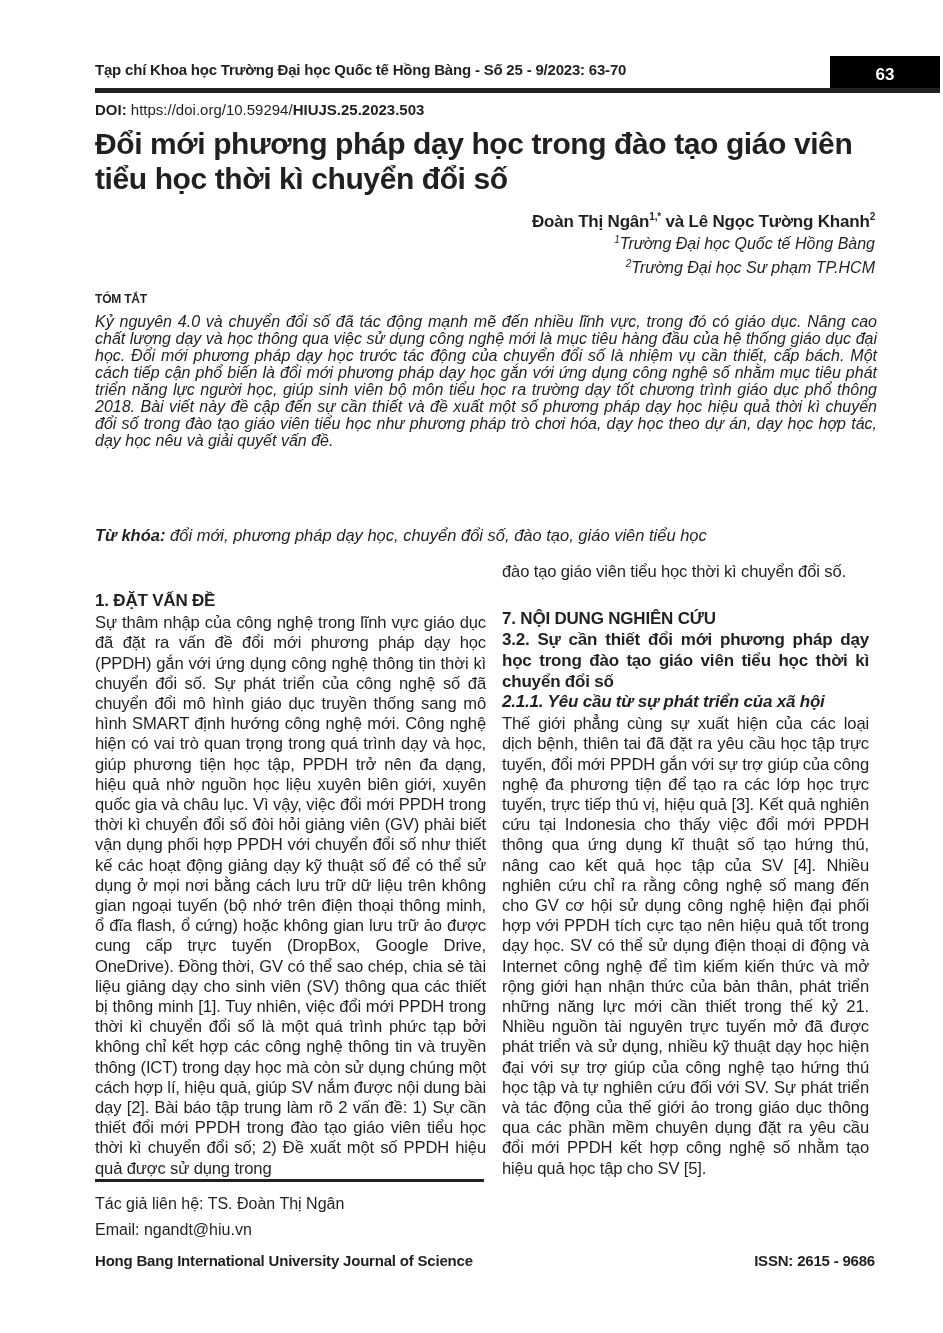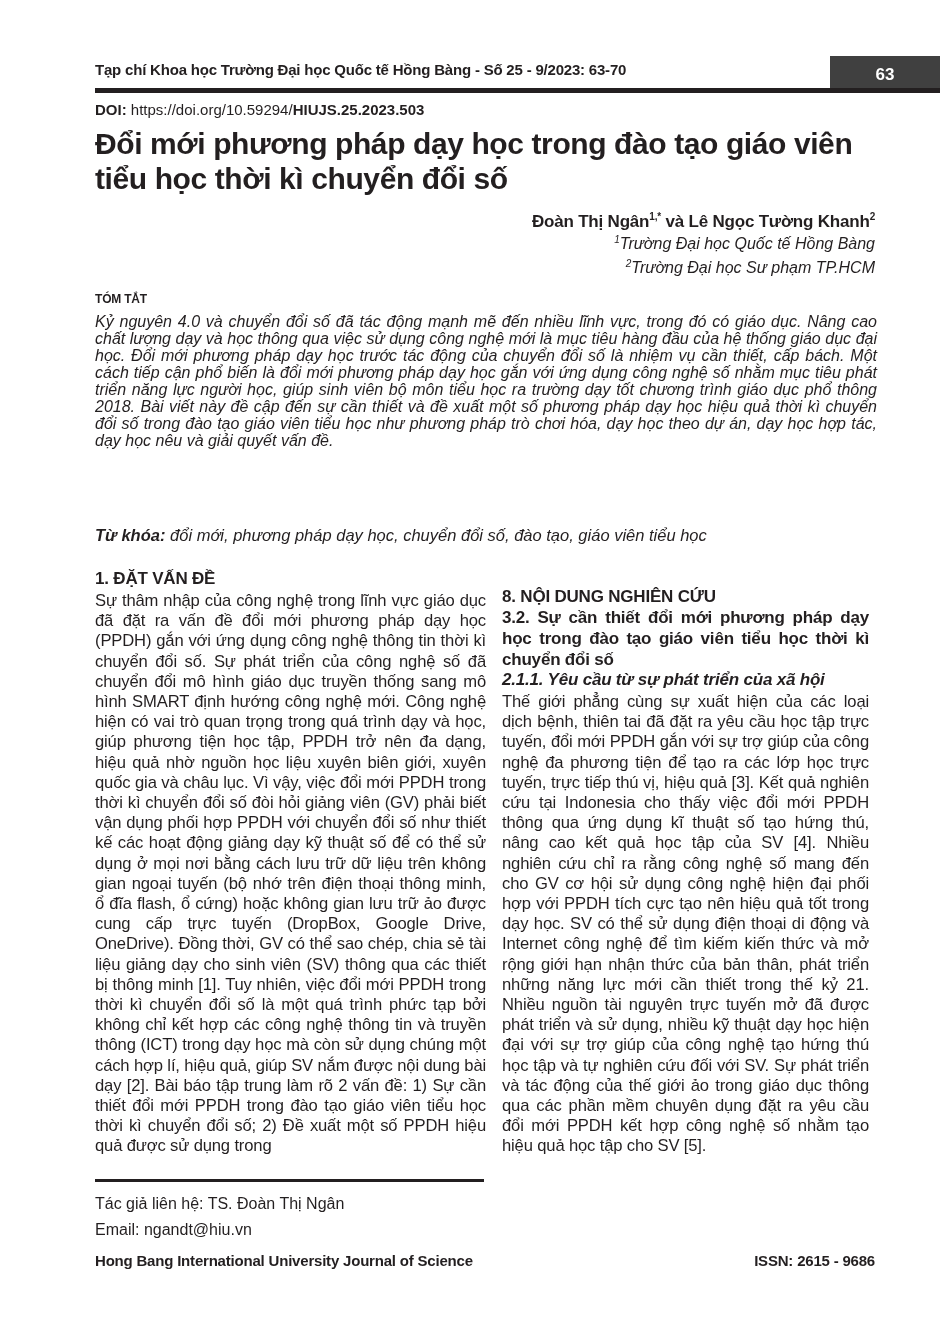--- a/index.html
+++ b/index.html
@@ -6,21 +6,21 @@
   body{
     width:943px;height:1333px;
     background:#ffffff;color:#231f20;
     font-family:"Liberation Sans","DejaVu Sans",sans-serif;
     position:relative;overflow:hidden;
   }
   .abs{position:absolute;}
 
   
   .journal-line{left:95px;top:61px;width:720px;font-size:15px;font-weight:bold;letter-spacing:-0.2px;}
-  .page-badge{left:830px;top:56px;width:110px;height:37px;background:#404040;color:#fff;
+  .page-badge{left:830px;top:56px;width:110px;height:37px;background:#000000;color:#fff;
     display:flex;align-items:center;justify-content:center;font-size:17px;font-weight:bold;}
   .header-rule{left:95px;top:88px;width:845px;height:5px;background:#231f20;}
   .doi-line{left:95px;top:101px;font-size:15px;}
   .doi-line .b{font-weight:bold;}
 
   
   .paper-title{left:95px;top:126px;width:785px;font-size:30px;line-height:35px;font-weight:bold;letter-spacing:-0.4px;}
   .byline-block{left:95px;top:212px;width:780px;text-align:right;}
   .author-line{font-size:17px;font-weight:bold;letter-spacing:-0.2px;}
   .affil-line{font-size:16px;font-style:italic;line-height:24px;}
@@ -86,22 +86,23 @@
   <div class="abs keywords-line">
     <span class="b">Từ khóa:</span><span> đổi mới, phương pháp dạy học, chuyển đổi số, đào tạo, giáo viên tiểu học</span>
   </div>
 
   <div class="abs columns">
     <div class="col-left">
       <h2 class="sec-h">1. ĐẶT VẤN ĐỀ</h2>
       <p class="body-text">Sự thâm nhập của công nghệ trong lĩnh vực giáo dục đã đặt ra vấn đề đổi mới phương pháp dạy học (PPDH) gắn với ứng dụng công nghệ thông tin thời kì chuyển đổi số. Sự phát triển của công nghệ số đã chuyển đổi mô hình giáo dục truyền thống sang mô hình SMART định hướng công nghệ mới. Công nghệ hiện có vai trò quan trọng trong quá trình dạy và học, giúp phương tiện học tập, PPDH trở nên đa dạng, hiệu quả nhờ nguồn học liệu xuyên biên giới, xuyên quốc gia và châu lục. Vì vậy, việc đổi mới PPDH trong thời kì chuyển đổi số đòi hỏi giảng viên (GV) phải biết vận dụng phối hợp PPDH với chuyển đổi số như thiết kế các hoạt động giảng dạy kỹ thuật số để có thể sử dụng ở mọi nơi bằng cách lưu trữ dữ liệu trên không gian ngoại tuyến (bộ nhớ trên điện thoại thông minh, ổ đĩa flash, ổ cứng) hoặc không gian lưu trữ ảo được cung cấp trực tuyến (DropBox, Google Drive, OneDrive). Đồng thời, GV có thể sao chép, chia sẻ tài liệu giảng dạy cho sinh viên (SV) thông qua các thiết bị thông minh [1]. Tuy nhiên, việc đổi mới PPDH trong thời kì chuyển đổi số là một quá trình phức tạp bởi không chỉ kết hợp các công nghệ thông tin và truyền thông (ICT) trong dạy học mà còn sử dụng chúng một cách hợp lí, hiệu quả, giúp SV nắm được nội dung bài dạy [2]. Bài báo tập trung làm rõ 2 vấn đề: 1) Sự cần thiết đổi mới PPDH trong đào tạo giáo viên tiểu học thời kì chuyển đổi số; 2) Đề xuất một số PPDH hiệu quả được sử dụng trong</p>
     </div>
     <div class="col-right">
+      <p class="body-text cont-line">đào tạo giáo viên tiểu học thời kì chuyển đổi số.</p>
       <div class="gap1"></div>
-      <h2 class="sec-h">8. NỘI DUNG NGHIÊN CỨU</h2>
+      <h2 class="sec-h">7. NỘI DUNG NGHIÊN CỨU</h2>
       <h3 class="sec-h justify">3.2. Sự cần thiết đổi mới phương pháp dạy học trong đào tạo giáo viên tiểu học thời kì chuyển đổi số</h3>
       <h4 class="sec-h italic">2.1.1. Yêu cầu từ sự phát triển của xã hội</h4>
       <p class="body-text">Thế giới phẳng cùng sự xuất hiện của các loại dịch bệnh, thiên tai đã đặt ra yêu cầu học tập trực tuyến, đổi mới PPDH gắn với sự trợ giúp của công nghệ đa phương tiện để tạo ra các lớp học trực tuyến, trực tiếp thú vị, hiệu quả [3]. Kết quả nghiên cứu tại Indonesia cho thấy việc đổi mới PPDH thông qua ứng dụng kĩ thuật số tạo hứng thú, nâng cao kết quả học tập của SV [4]. Nhiều nghiên cứu chỉ ra rằng công nghệ số mang đến cho GV cơ hội sử dụng công nghệ hiện đại phối hợp với PPDH tích cực tạo nên hiệu quả tốt trong dạy học. SV có thể sử dụng điện thoại di động và Internet công nghệ để tìm kiếm kiến thức và mở rộng giới hạn nhận thức của bản thân, phát triển những năng lực mới cần thiết trong thế kỷ 21. Nhiều nguồn tài nguyên trực tuyến mở đã được phát triển và sử dụng, nhiều kỹ thuật dạy học hiện đại với sự trợ giúp của công nghệ tạo hứng thú học tập và tự nghiên cứu đối với SV. Sự phát triển và tác động của thế giới ảo trong giáo dục thông qua các phần mềm chuyên dụng đặt ra yêu cầu đổi mới PPDH kết hợp công nghệ số nhằm tạo hiệu quả học tập cho SV [5].</p>
     </div>
   </div>
 
   <div class="abs footnote-rule"></div>
   <div class="abs footnote-block">
     <div>Tác giả liên hệ: TS. Đoàn Thị Ngân</div>
     <div>Email: ngandt@hiu.vn</div>

